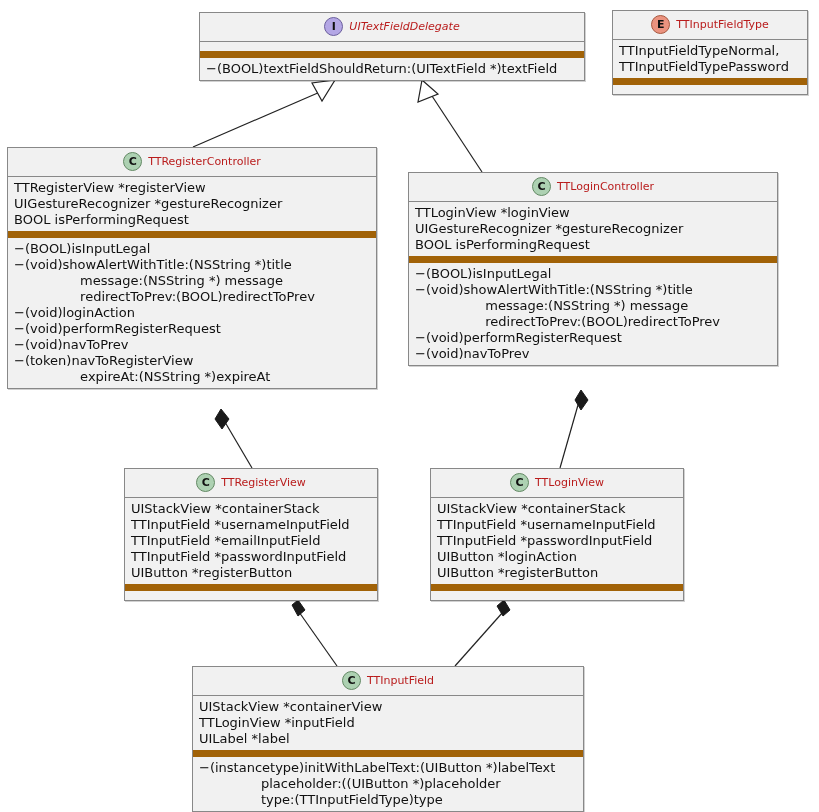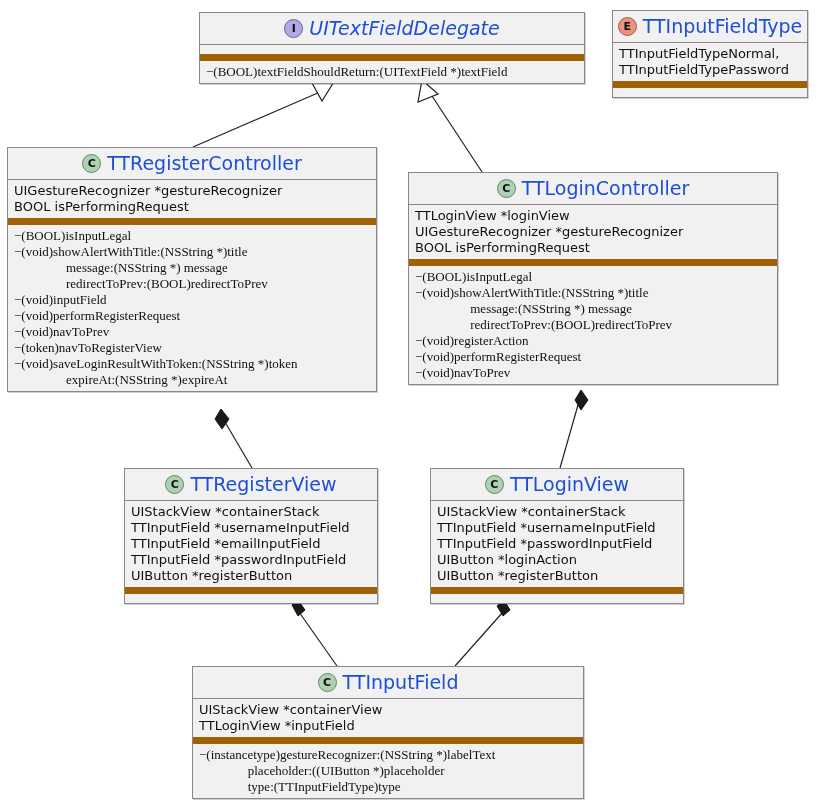--- a/index.html
+++ b/index.html
@@ -34,22 +34,22 @@
   .node .title-row {
     display: flex;
     align-items: center;
     justify-content: center;
     gap: 6px;
     padding: 4px 8px 5px 8px;
     border-bottom: 1px solid #888888;
     background: #F1F1F1;
   }
   .node .title-text {
-    font-size: 19px;
-    color: #1d4ed8;
+    font-size: 11px;
+    color: #b91c1c;
     white-space: nowrap;
   }
   .node.iface .title-text {
     font-style: italic;
   }
   .stereo {
     width: 17px;
     height: 17px;
     border-radius: 50%;
     display: inline-flex;
@@ -75,21 +75,20 @@
     border: 1px solid #A8583F;
     color: #101010;
   }
   .compartment {
     padding: 3px 5px 3px 6px;
     border-bottom: 7px solid #a16207;
     background: #F1F1F1;
   }
   .compartment:last-child {
     border-bottom: none;
-    font-family: Liberation Serif, serif;
   }
   .compartment.empty {
     height: 9px;
     padding: 0;
   }
   .member {
     font-size: 13px;
     line-height: 16px;
     color: #101010;
     white-space: pre;
@@ -155,53 +154,52 @@
     </div>
     <div class="compartment empty"></div>
   </div>
 
   <div class="node" style="left:7px; top:147px; width:370px;">
     <div class="title-row">
       <span class="stereo c">C</span>
       <span class="title-text">TTRegisterController</span>
     </div>
     <div class="compartment">
+      <div class="member">TTRegisterView *registerView</div>
       <div class="member">UIGestureRecognizer *gestureRecognizer</div>
       <div class="member">BOOL isPerformingRequest</div>
     </div>
     <div class="compartment">
       <div class="member">−(BOOL)isInputLegal</div>
       <div class="member">−(void)showAlertWithTitle:(NSString *)title</div>
       <div class="member">                message:(NSString *) message</div>
       <div class="member">                redirectToPrev:(BOOL)redirectToPrev</div>
-      <div class="member">−(void)inputField</div>
+      <div class="member">−(void)loginAction</div>
       <div class="member">−(void)performRegisterRequest</div>
       <div class="member">−(void)navToPrev</div>
       <div class="member">−(token)navToRegisterView</div>
-      <div class="member">−(void)saveLoginResultWithToken:(NSString *)token</div>
       <div class="member">                expireAt:(NSString *)expireAt</div>
     </div>
   </div>
 
   <div class="node" style="left:408px; top:172px; width:370px;">
     <div class="title-row">
       <span class="stereo c">C</span>
       <span class="title-text">TTLoginController</span>
     </div>
     <div class="compartment">
       <div class="member">TTLoginView *loginView</div>
       <div class="member">UIGestureRecognizer *gestureRecognizer</div>
       <div class="member">BOOL isPerformingRequest</div>
     </div>
     <div class="compartment">
       <div class="member">−(BOOL)isInputLegal</div>
       <div class="member">−(void)showAlertWithTitle:(NSString *)title</div>
       <div class="member">                 message:(NSString *) message</div>
       <div class="member">                 redirectToPrev:(BOOL)redirectToPrev</div>
-      <div class="member">−(void)registerAction</div>
       <div class="member">−(void)performRegisterRequest</div>
       <div class="member">−(void)navToPrev</div>
     </div>
   </div>
 
   <div class="node" style="left:124px; top:468px; width:254px;">
     <div class="title-row">
       <span class="stereo c">C</span>
       <span class="title-text">TTRegisterView</span>
     </div>
@@ -231,21 +229,22 @@
   </div>
 
   <div class="node" style="left:192px; top:666px; width:392px;">
     <div class="title-row">
       <span class="stereo c">C</span>
       <span class="title-text">TTInputField</span>
     </div>
     <div class="compartment">
       <div class="member">UIStackView *containerView</div>
       <div class="member">TTLoginView *inputField</div>
-    </div>
-    <div class="compartment">
-      <div class="member">−(instancetype)gestureRecognizer:(NSString *)labelText</div>
+      <div class="member">UILabel *label</div>
+    </div>
+    <div class="compartment">
+      <div class="member">−(instancetype)initWithLabelText:(UIButton *)labelText</div>
       <div class="member">               placeholder:((UIButton *)placeholder</div>
       <div class="member">               type:(TTInputFieldType)type</div>
     </div>
   </div>
 
 </div>
 
 </body></html>

